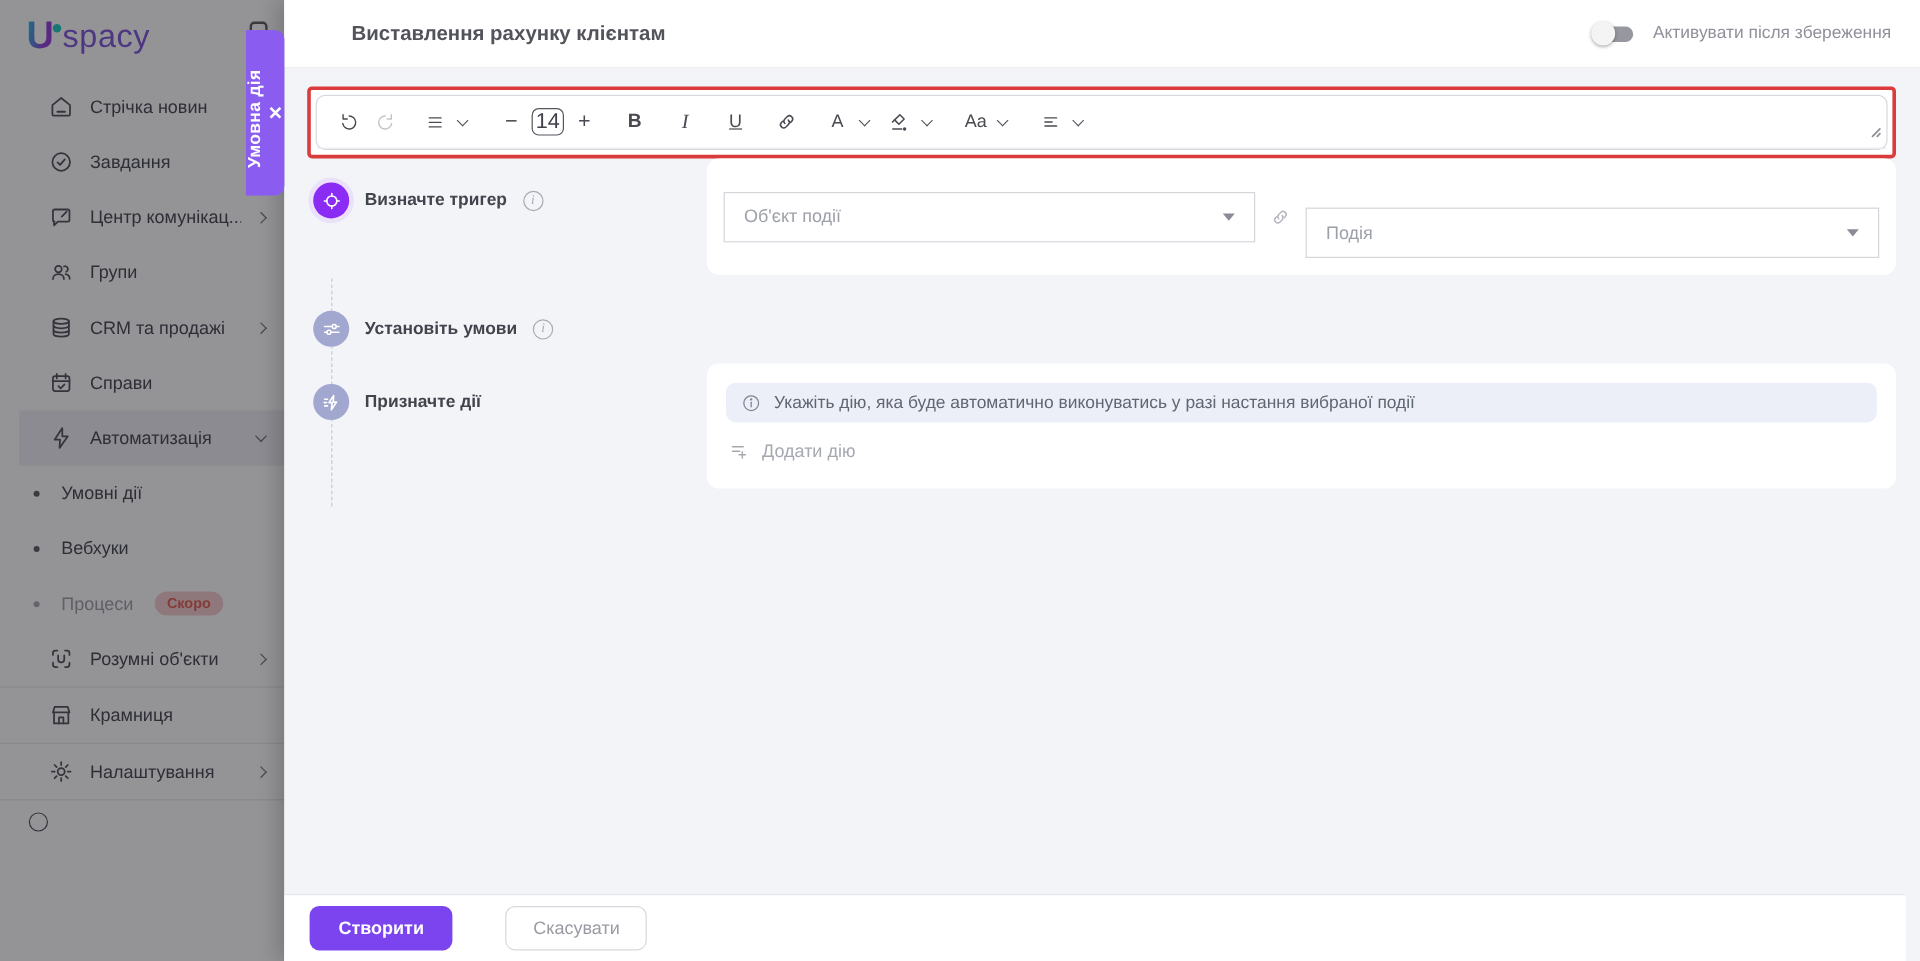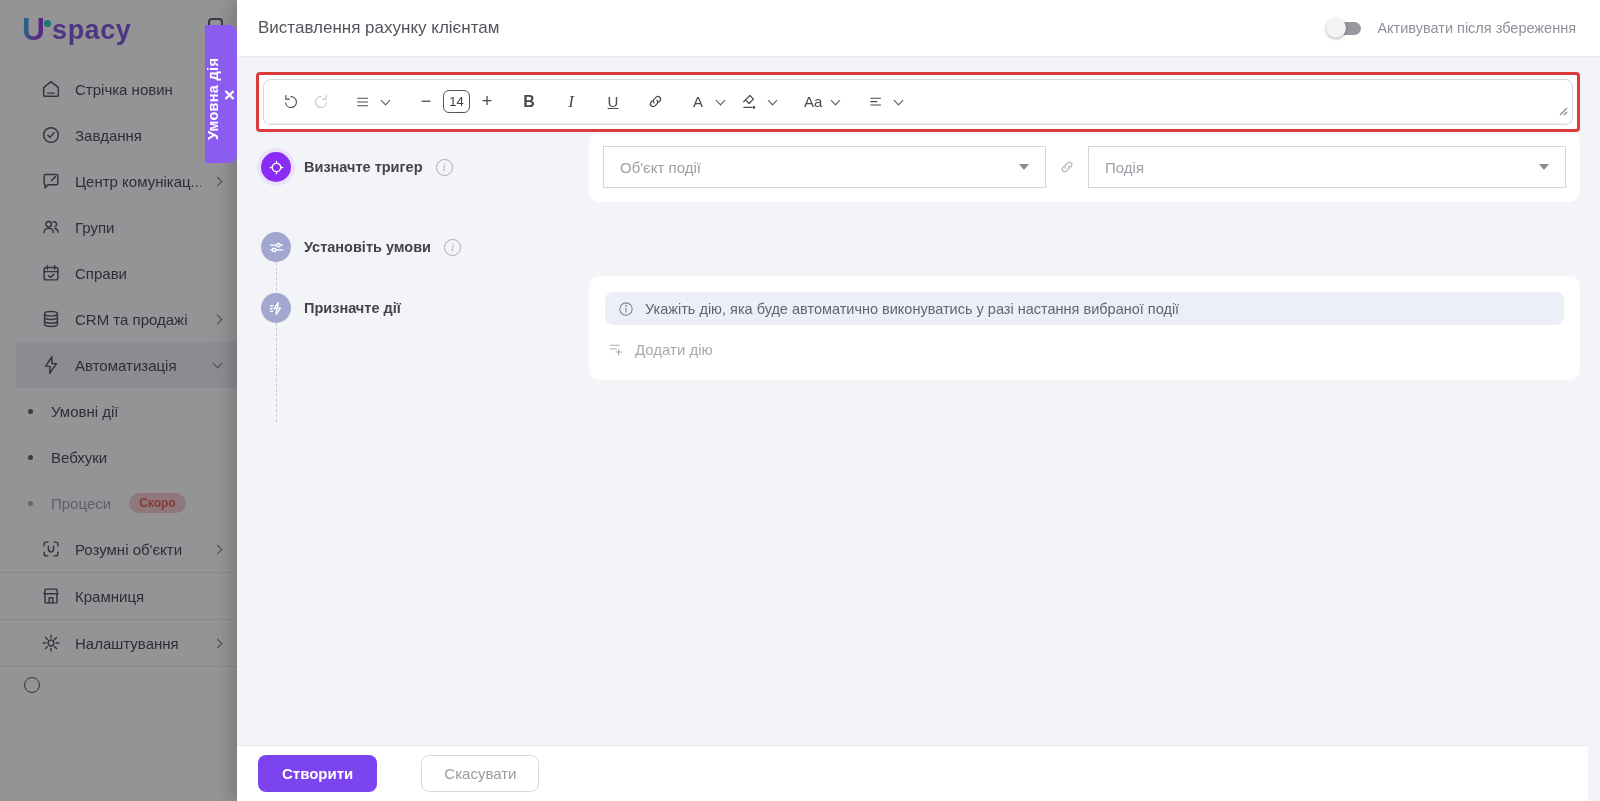--- a/index.html
+++ b/index.html
@@ -7,21 +7,21 @@
     font-family:"Liberation Sans", sans-serif; }
   body { position:relative; }
 
   
   .sidebar { position:absolute; left:0; top:0; width:237px; height:801px; background:#fff; z-index:1; overflow:hidden; }
   .sb-logo { display:flex; align-items:flex-start; padding:14px 0 6px 22px; height:56px; }
   .logo-u { font-size:32px; font-weight:bold; line-height:30px;
     background:linear-gradient(100deg,#2fa7de 15%, #8f35d8 70%);
     -webkit-background-clip:text; background-clip:text; color:transparent; letter-spacing:-2px;}
   .logo-dot { width:7px; height:7px; border-radius:50%; background:#18c7c0; margin:6px 1px 0 1px; }
-  .logo-rest { font-size:27px; font-weight:700; color:#7a4fd8; line-height:32px; letter-spacing:0.5px;}
+  .logo-rest { font-size:27px; font-weight:400; color:#7a4fd8; line-height:32px; letter-spacing:0.5px;}
   .sb-top-btn { position:absolute; right:14px; top:18px; width:15px; height:15px; border:2px solid #55565e; border-radius:4px; }
   .sb-nav { padding-top:10px; }
   .sb-item { display:flex; align-items:center; height:46px; padding:0 16px 0 24px; gap:13px; cursor:pointer;margin-left:16px; }
   .sb-item.active { background:#efeff3; }
   .sb-ico { width:22px; height:22px; flex:0 0 22px; display:flex; align-items:center; justify-content:center; }
   .sb-ico svg { stroke:#4b4c54; fill:none; stroke-width:1.6; stroke-linecap:round; stroke-linejoin:round; }
   .sb-label { flex:1; font-size:15px; color:#3f4049; white-space:nowrap; overflow:hidden; }
   .sb-label.disabled { color:#9b9ca3; flex:0 0 auto; }
   .sb-chev { width:7px; height:7px; border-right:1.8px solid #6f7076; border-bottom:1.8px solid #6f7076; flex:0 0 auto; }
   .sb-chev.right { transform:rotate(-45deg); }
@@ -37,21 +37,21 @@
   
   .panel { position:absolute; left:237px; top:0; width:1363px; height:801px; background:#f3f4f8; z-index:10;
            box-shadow:-6px 0 16px rgba(0,0,0,0.18); }
   .panel-tab { position:absolute; left:-32px; top:25px; width:32px; height:138px; background:#8a5cf0;
     border-radius:8px 0 0 8px; z-index:40; display:flex; flex-direction:column; align-items:center;
     writing-mode:vertical-rl; transform:rotate(180deg); color:#fff; cursor:pointer; }
   .panel-tab .tab-label { font-size:14.5px; font-weight:600; letter-spacing:0.3px; margin:4px 0 14px 0; }
   .panel-tab .tab-close { font-size:15px; font-weight:700; transform:rotate(90deg); margin-bottom:2px; cursor:pointer; }
 
   .panel-header { height:57px; background:#fff; border-bottom:1px solid #ebebef; display:flex; align-items:center; padding:0 24px 0 21px; }
-  .panel-title { flex:1; font-size:17px; color:#53545b; font-weight:400; }
+  .panel-title { flex:1; font-size:17px; color:#53545b; font-weight:700;margin-left:35px; }
   .toggle-wrap { display:flex; align-items:center; gap:12px; }
   .switch { position:relative; width:30px; height:13px; border-radius:7px; background:#97989f; margin-right:4px; cursor:pointer;}
   .switch .thumb { position:absolute; left:-5px; top:-3.5px; width:20px; height:20px; border-radius:50%;
     background:#f4f4f5; box-shadow:0 1px 3px rgba(0,0,0,0.35); }
   .toggle-label { font-size:14.5px; color:#8f9099; }
 
   .panel-content { position:absolute; top:57px; bottom:56px; left:0; right:0; padding:15px 20px 0 19px; overflow:hidden; }
 
   
   .editor-outline { border:3px solid #db3b3b; border-radius:4px; padding:4px; background:#fff; }
@@ -60,21 +60,21 @@
   .tbtn { display:flex; align-items:center; justify-content:center; min-width:26px; height:28px; padding:0 4px;
     color:#4a4b52; font-size:15px; cursor:pointer; border-radius:4px; }
   .tbtn svg { stroke:#4a4b52; fill:none; stroke-width:1.6; stroke-linecap:round; stroke-linejoin:round; }
   .tbtn.disabled svg { stroke:#c3c4ca; }
   .tchev { width:7px; height:7px; border-right:1.7px solid #55565e; border-bottom:1.7px solid #55565e;
     transform:rotate(45deg); margin:-3px 8px 0 2px; }
   .tb-b { font-weight:bold; font-size:16px; }
   .tb-i { font-style:italic; font-family:"Liberation Serif",serif; font-size:17px; }
   .tb-u { text-decoration:underline; font-size:15px; }
   .tb-size { border:1.6px solid #55565e; border-radius:6px; width:27px; height:23px; display:flex; align-items:center;
-    justify-content:center; font-size:13px; color:#3f4049; }
+    justify-content:center; font-size:18px; color:#3f4049; }
   .tb-minus,.tb-plus { font-size:18px; color:#4a4b52; }
   .tb-gap { width:8px; }
   .editor-body { padding:13px 22px 0 22px; height:104px; font-size:15px; color:#3e3f47; line-height:25px; }
   .seg-bold { font-weight:bold; }
   .seg-mention { background:#bed8f4; }
   .caret { display:inline-block; width:1.5px; height:17px; background:#191a1e; vertical-align:-3px; margin-left:1px; }
   .resize-handle { position:absolute; right:4px; bottom:4px; }
   .resize-handle svg { stroke:#8d8e95; stroke-width:1.4; }
 
   
@@ -90,21 +90,21 @@
   .step-ico.muted { background:#a2a7d0; }
   .step-label { font-size:14.5px; font-weight:600; color:#42434c; }
   .info-i { width:17px; height:17px; border:1.4px solid #a9abb4; border-radius:50%; color:#a9abb4; font-size:11px;
     display:flex; align-items:center; justify-content:center; font-family:"Liberation Serif",serif; font-style:italic; }
   .step-card { flex:1; background:#fff; border-radius:10px; padding:14px; z-index:1; }
   .card-pad2 { padding:16px 16px 22px 16px; }
 
   .trigger-fields { display:flex; align-items:center; gap:12px; }
   .select { height:42px; border:1px solid #d5d6dc; border-radius:0; background:#fff; display:flex; align-items:center;
     padding:0 16px; cursor:pointer; }
-  .select-obj { width:443px; } .select-event { flex:1; }
+  .select-obj { width:443px; } .select-event { flex:1;margin-top:27px; }
   .select .ph { flex:1; font-size:15px; color:#9da0a8; }
   .sel-caret { width:0; height:0; border-left:5px solid transparent; border-right:5px solid transparent; border-top:6px solid #8b8c93; }
   .chain { display:flex; align-items:center; }
   .chain svg { stroke:#b5b6bd; fill:none; stroke-width:1.6; stroke-linecap:round; }
 
   .banner { background:#edeff8; border-radius:8px; height:33px; display:flex; align-items:center; gap:10px; padding:0 12px; }
   .banner svg { stroke:#7d8494; fill:none; stroke-width:1.4; stroke-linecap:round; }
   .banner-text { font-size:14.5px; color:#5f6671; }
   .add-btn { display:flex; align-items:center; gap:10px; margin:15px 0 0 2px; cursor:pointer; }
   .add-btn svg { stroke:#a7a9b1; fill:none; stroke-width:1.6; stroke-linecap:round; }
@@ -165,38 +165,38 @@
             <path d="M4.5 18c0-2.8 2.2-4.5 5-4.5s5 1.7 5 4.5"></path>
             <path d="M14.5 6.6a2.6 2.6 0 1 1 2 4.8"></path>
             <path d="M16 13.6c2.3.4 3.7 2 3.7 4.2"></path>
           </svg>
         </span>
       <span class="sb-label">Групи</span>
     </div>
     <div class="sb-item">
       <span class="sb-ico">
           <svg width="22" height="22" viewBox="0 0 24 24">
-            <rect x="4.5" y="6" width="15" height="13.5" rx="2"></rect>
-            <path d="M8 4v4M16 4v4M4.5 10.5h15"></path>
-            <path d="M9.5 15l2 2 3.5-3.5"></path>
-          </svg>
-        </span>
-      <span class="sb-label">Справи</span>
-    </div>
-    <div class="sb-item">
-      <span class="sb-ico">
-          <svg width="22" height="22" viewBox="0 0 24 24">
             <ellipse cx="12" cy="6.2" rx="7" ry="2.4"></ellipse>
             <path d="M5 6.2v4c0 1.3 3.1 2.4 7 2.4s7-1.1 7-2.4v-4"></path>
             <path d="M5 10.2v4c0 1.3 3.1 2.4 7 2.4s7-1.1 7-2.4v-4"></path>
             <path d="M5 14.2v3.6c0 1.3 3.1 2.4 7 2.4s7-1.1 7-2.4v-3.6"></path>
           </svg>
         </span>
       <span class="sb-label">CRM та продажі</span>
       <span class="sb-chev right"></span>
+    </div>
+    <div class="sb-item">
+      <span class="sb-ico">
+          <svg width="22" height="22" viewBox="0 0 24 24">
+            <rect x="4.5" y="6" width="15" height="13.5" rx="2"></rect>
+            <path d="M8 4v4M16 4v4M4.5 10.5h15"></path>
+            <path d="M9.5 15l2 2 3.5-3.5"></path>
+          </svg>
+        </span>
+      <span class="sb-label">Справи</span>
     </div>
     <div class="sb-item active">
       <span class="sb-ico">
           <svg width="22" height="22" viewBox="0 0 24 24">
             <path d="M13 3 6 13.5h5L10.5 21 18 10.5h-5L13 3Z"></path>
           </svg>
         </span>
       <span class="sb-label">Автоматизація</span>
       <span class="sb-chev down"></span>
     </div>

